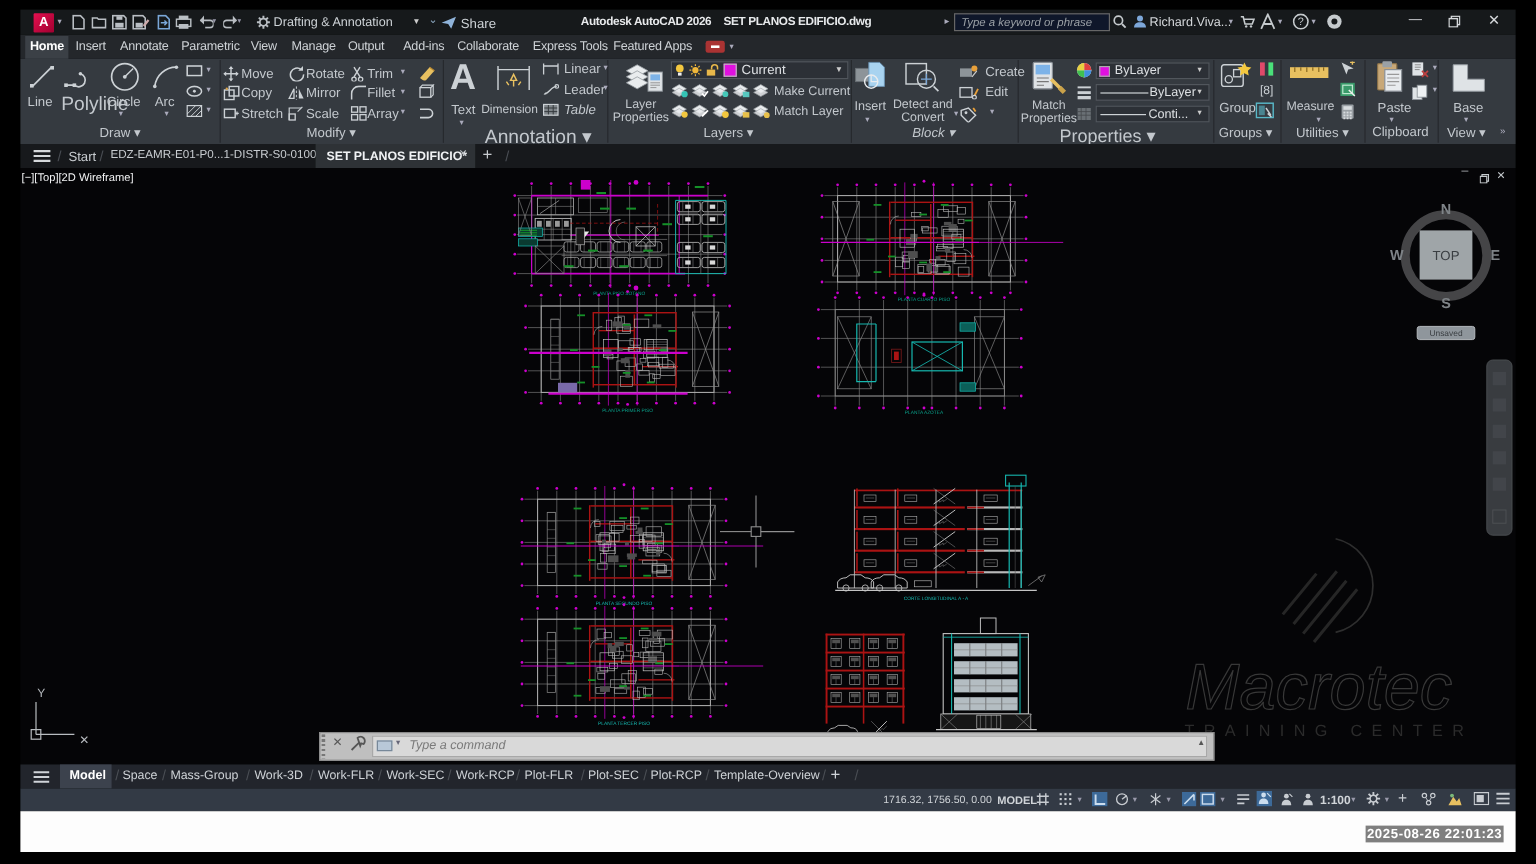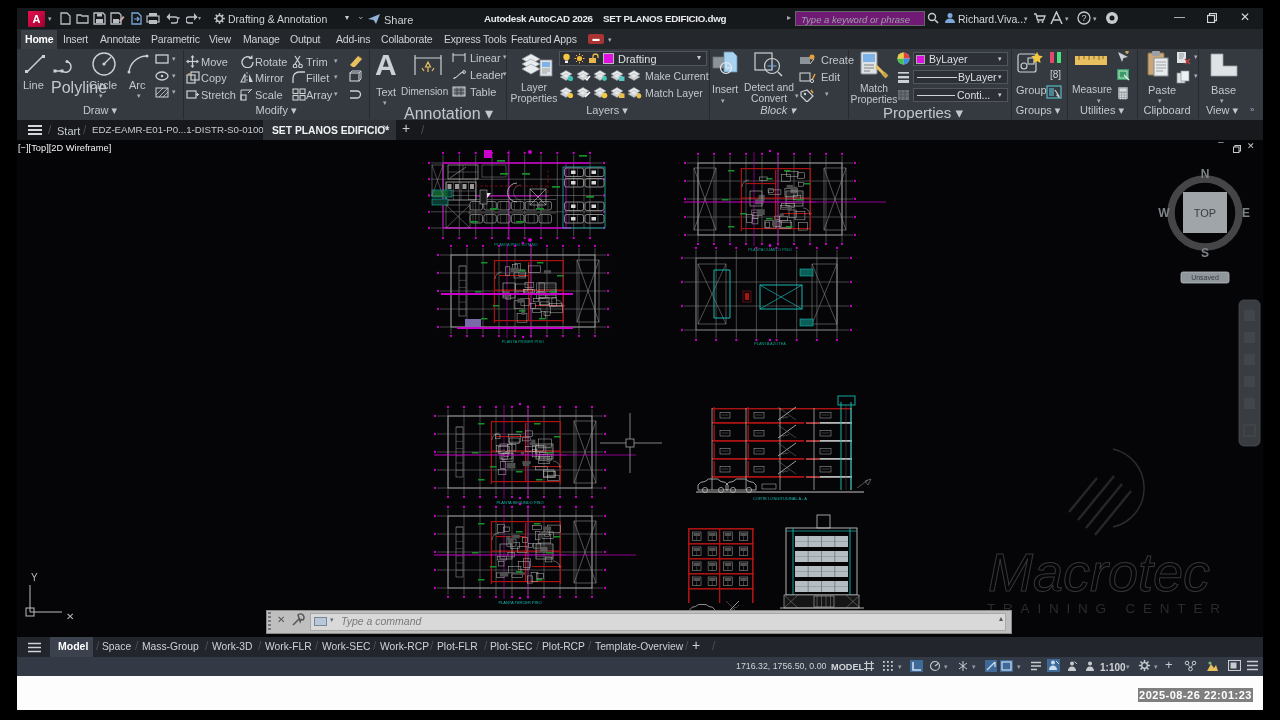--- a/index.html
+++ b/index.html
@@ -81,21 +81,21 @@
     <div style="position:absolute;left:357px;top:12px;font-size:9px;color:#8ba7c0;line-height:1.1;white-space:nowrap;">⌄</div>
     <div class="ic" style="position:absolute;left:367px;top:13px;width:13px;height:13px;">
       <svg width="14" height="12">
         <path d="M1 6l12-5-4 10-2.5-4z" fill="#8fb3d9"></path>
       </svg>
     </div>
     <div style="position:absolute;left:384px;top:14px;font-size:11px;color:#cdd2d6;line-height:1.1;white-space:nowrap;">Share</div>
     <div style="position:absolute;left:484px;top:14px;font-size:9.8px;color:#e8eaec;line-height:1.1;white-space:nowrap;font-weight:bold;letter-spacing:-0.3px;">Autodesk AutoCAD 2026</div>
     <div style="position:absolute;left:603px;top:14px;font-size:9.8px;color:#e8eaec;line-height:1.1;white-space:nowrap;font-weight:bold;letter-spacing:-0.3px;">SET PLANOS EDIFICIO.dwg</div>
     <div style="position:absolute;left:787px;top:14px;font-size:8px;color:#aab;line-height:1.1;white-space:nowrap;">▸</div>
-    <div style="position:absolute;left:795px;top:11px;width:130px;height:15px;background:#701a75;border:1px solid #666;">
+    <div style="position:absolute;left:795px;top:11px;width:130px;height:15px;background:#0f172a;border:1px solid #666;">
       <div style="font-size:9.5px;color:#9aa0a5;font-style:italic;padding:2px 0 0 5px;">Type a keyword or phrase</div>
     </div>
     <div class="ic" style="position:absolute;left:927px;top:12px;width:12px;height:12px;">
       <svg width="12" height="12">
         <circle cx="5" cy="5" r="3.5" fill="none" stroke="#c5cacd" stroke-width="1.4"></circle>
         <line x1="8" y1="8" x2="11" y2="11" stroke="#c5cacd" stroke-width="1.6"></line>
       </svg>
     </div>
     <div class="ic" style="position:absolute;left:944px;top:12px;width:12px;height:12px;">
       <svg width="12" height="12">
@@ -349,21 +349,21 @@
     </div>
     <div style="position:absolute;left:470px;top:69px;font-size:11px;color:#c3c8cd;line-height:1.1;white-space:nowrap;">Leader</div>
     <div style="position:absolute;left:503px;top:70px;font-size:7px;color:#aab;line-height:1.1;white-space:nowrap;">▾</div>
     <div class="ic" style="position:absolute;left:452px;top:86px;width:14px;height:11px;">
       <svg width="14" height="11">
         <rect x="1" y="1" width="12" height="9" fill="#ccd1d5" opacity="0.5"></rect>
         <path d="M1 4h12M1 7h12M5 1v9M9 1v9" stroke="#33373c" stroke-width="0.8"></path>
         <rect x="1" y="1" width="12" height="9" fill="none" stroke="#ccd1d5" stroke-width="1"></rect>
       </svg>
     </div>
-    <div style="position:absolute;left:470px;top:86px;font-size:11px;color:#c3c8cd;line-height:1.1;white-space:nowrap;">Table</div>
+    <div style="position:absolute;left:470px;top:86px;font-size:11px;color:#c3c8cd;line-height:1.1;white-space:nowrap;font-style:italic;">Table</div>
     <div class="ic" style="position:absolute;left:520px;top:50px;width:34px;height:30px;">
       <svg width="34" height="30">
         <g fill="#e9ecee" stroke="#9aa0a5" stroke-width="0.7">
 <path d="M2 9l9-5 9 5-9 5z"></path>
           <path d="M2 14l9-5 9 5-9 5z"></path>
           <path d="M2 19l9-5 9 5-9 5z"></path>
         </g>
 <rect x="20" y="10" width="12" height="16" fill="#dfe3e6" stroke="#8a9096" stroke-width="0.8"></rect>
 <rect x="22" y="12" width="8" height="5" fill="#7db3e8"></rect>
         <path d="M22 19h8M22 21h8M22 23h5" stroke="#888" stroke-width="0.7"></path>
@@ -392,21 +392,21 @@
         </g>
       </svg>
     </div>
     <div class="ic" style="position:absolute;left:588px;top:53px;width:11px;height:11px;">
       <svg width="11" height="11">
         <rect x="1" y="5" width="7" height="5" fill="#e8b84a"></rect>
         <path d="M5 5V3.5a2.5 2.5 0 0 1 5 0V5" fill="none" stroke="#e8b84a" stroke-width="1.3"></path>
       </svg>
     </div>
     <div style="position:absolute;left:603px;top:53px;width:11px;height:11px;background:#e010e0;border:1px solid #bbb;"></div>
-    <div style="position:absolute;left:618px;top:53px;font-size:11px;color:#dde0e3;line-height:1.1;white-space:nowrap;">Drafting</div>
+    <div style="position:absolute;left:618px;top:53px;font-size:11px;color:#dde0e3;line-height:1.1;white-space:nowrap;">Current</div>
     <div style="position:absolute;left:697px;top:54px;font-size:8px;color:#ccc;line-height:1.1;white-space:nowrap;">▾</div>
     <div class="ic" style="position:absolute;left:559px;top:69px;width:15px;height:13px;">
       <svg width="15" height="13">
         <g fill="#e9ecee" stroke="#9aa0a5" stroke-width="0.6">
           <path d="M1 5l6-3.5L13 5 7 8.5z"></path>
           <path d="M1 8l6-3.5L13 8 7 11.5z" opacity="0.85"></path>
         </g>
         <circle cx="11.5" cy="9.5" r="2.6" fill="#35c4b5"></circle>
       </svg>
     </div>

